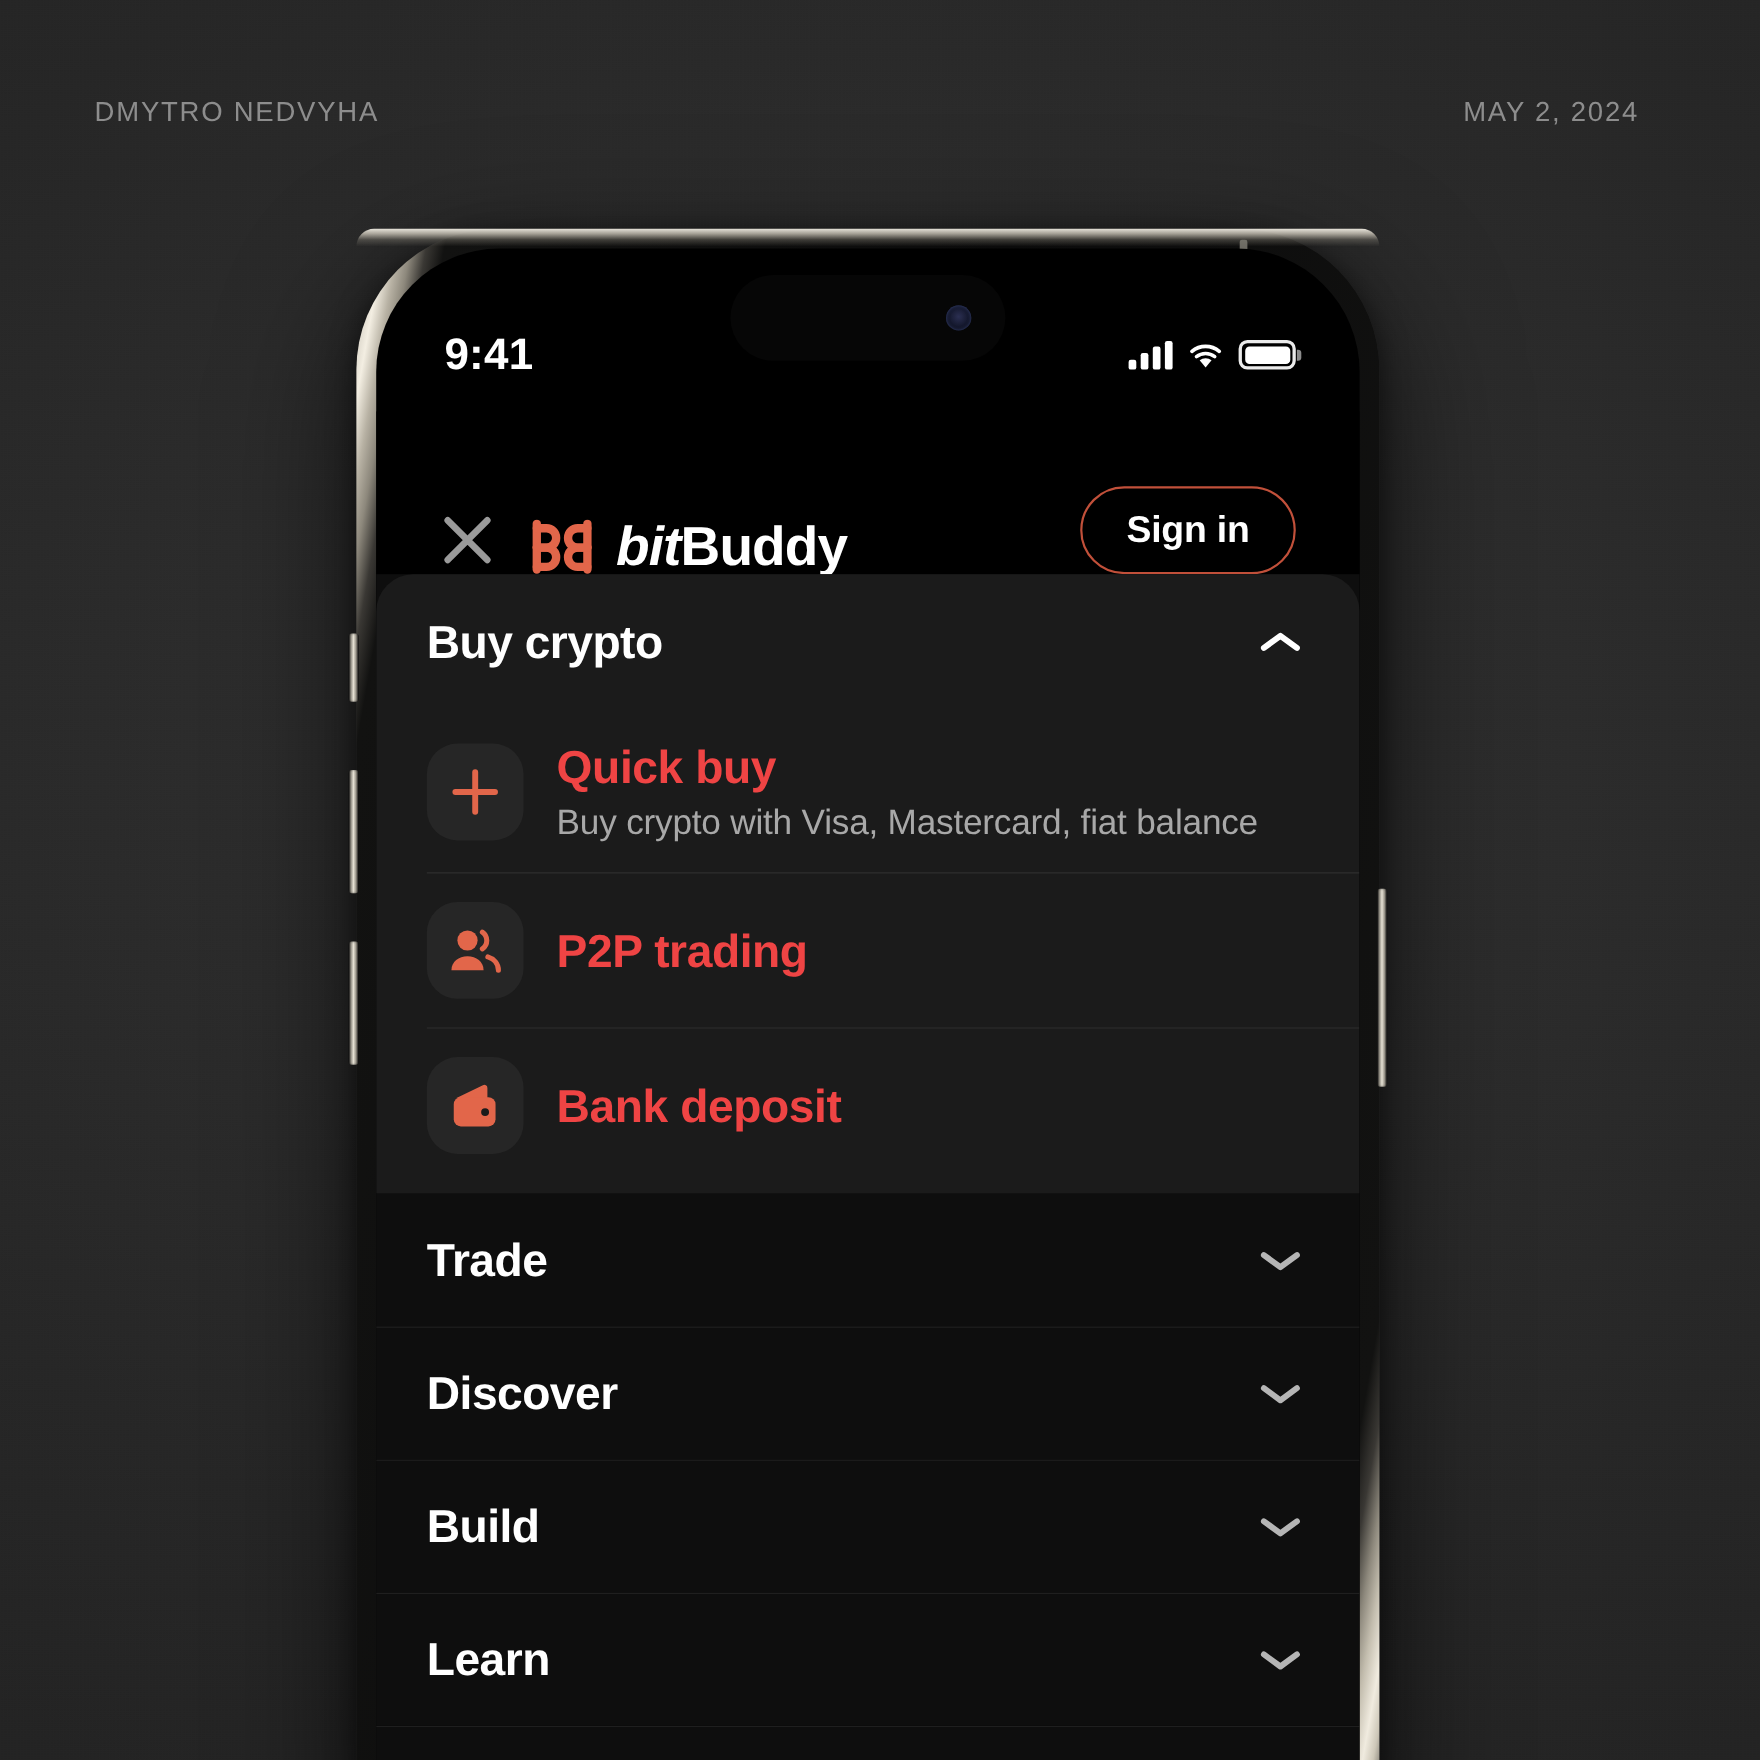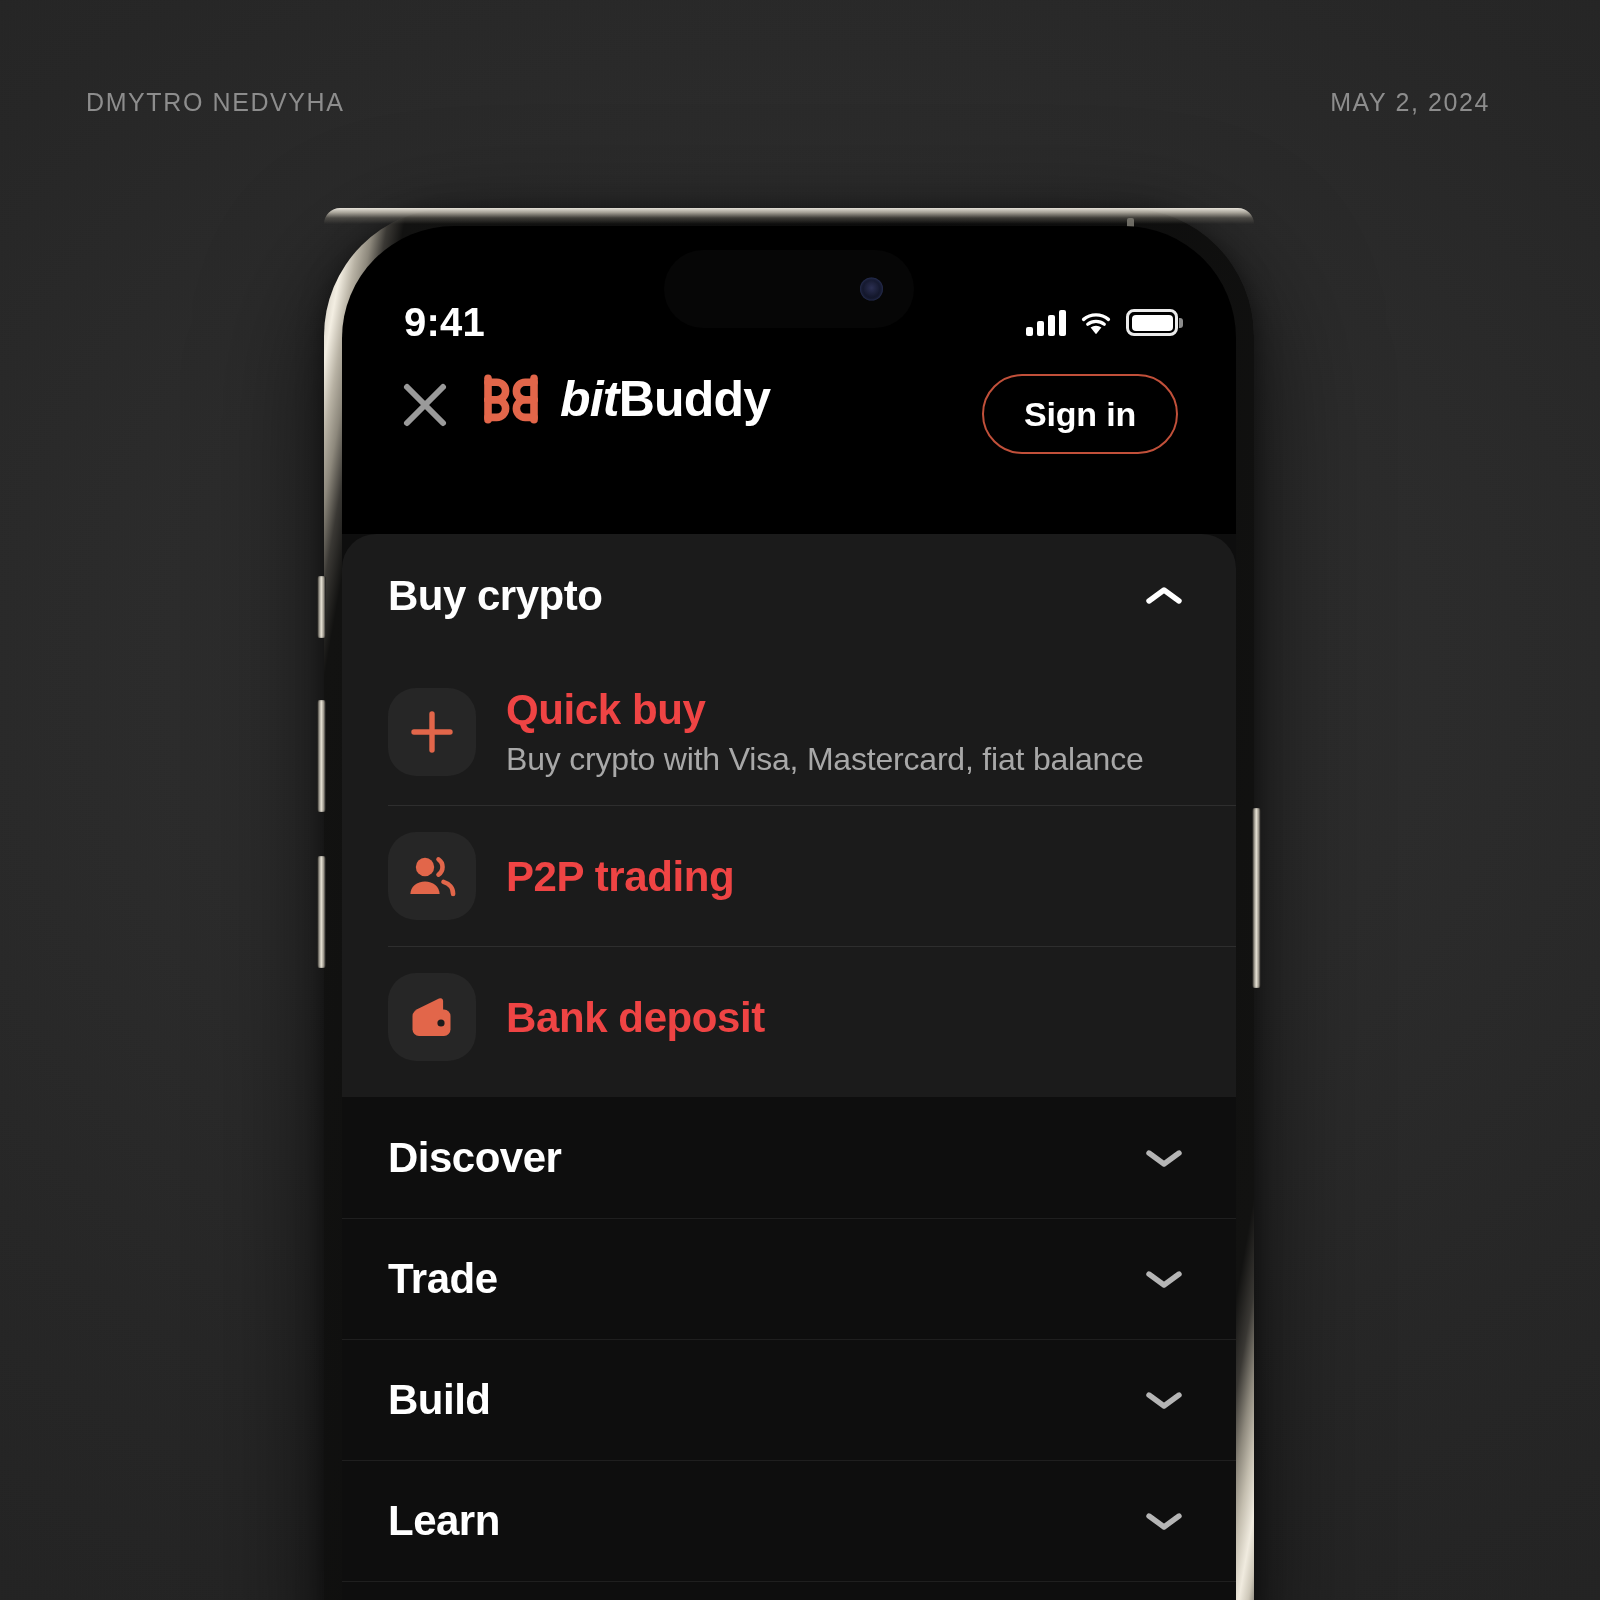--- a/index.html
+++ b/index.html
@@ -203,21 +203,21 @@
     background: #fff;
     border-radius: 4px;
     display: block;
   }
 
   
   #app-header {
     position: relative;
     height: 148px;
     display: flex;
-    align-items: flex-start;
+    align-items: flex-end;
     padding: 0 58px 0 52px;
     background: #000;
   }
   #close-btn {
     width: 62px; height: 62px;
     display: flex; align-items: center; justify-content: center;
     flex: 0 0 auto;
     cursor: pointer;
   }
   #close-btn svg { display: block; }
@@ -267,21 +267,20 @@
     border-radius: 34px 34px 0 0;
     padding-bottom: 10px;
   }
   .group-header {
     display: flex;
     align-items: center;
     justify-content: space-between;
     padding: 0 52px 0 46px;
     height: 124px;
     cursor: pointer;
-    margin-top: 12px;
   }
   .group-title {
     font-size: 42px;
     font-weight: 700;
     color: #ffffff;
     letter-spacing: -0.5px;
     line-height: 1;
   }
   .chev { width: 40px; height: 24px; display: block; flex: 0 0 auto; }
 
@@ -453,28 +452,28 @@
               </div>
               <div class="item-body">
                 <div class="item-title">Bank deposit</div>
               </div>
             </div>
 
           </div>
         </section>
 
         <div class="group-collapsed">
-          <span class="group-title">Discover</span>
+          <span class="group-title">Trade</span>
           <svg class="chev" viewBox="0 0 40 24">
             <path d="M5 7 20 18 35 7" fill="none" stroke="#b5b5b5" stroke-width="5.4" stroke-linecap="round" stroke-linejoin="round"></path>
           </svg>
         </div>
 
         <div class="group-collapsed">
-          <span class="group-title">Trade</span>
+          <span class="group-title">Discover</span>
           <svg class="chev" viewBox="0 0 40 24">
             <path d="M5 7 20 18 35 7" fill="none" stroke="#b5b5b5" stroke-width="5.4" stroke-linecap="round" stroke-linejoin="round"></path>
           </svg>
         </div>
 
         <div class="group-collapsed">
           <span class="group-title">Build</span>
           <svg class="chev" viewBox="0 0 40 24">
             <path d="M5 7 20 18 35 7" fill="none" stroke="#b5b5b5" stroke-width="5.4" stroke-linecap="round" stroke-linejoin="round"></path>
           </svg>

